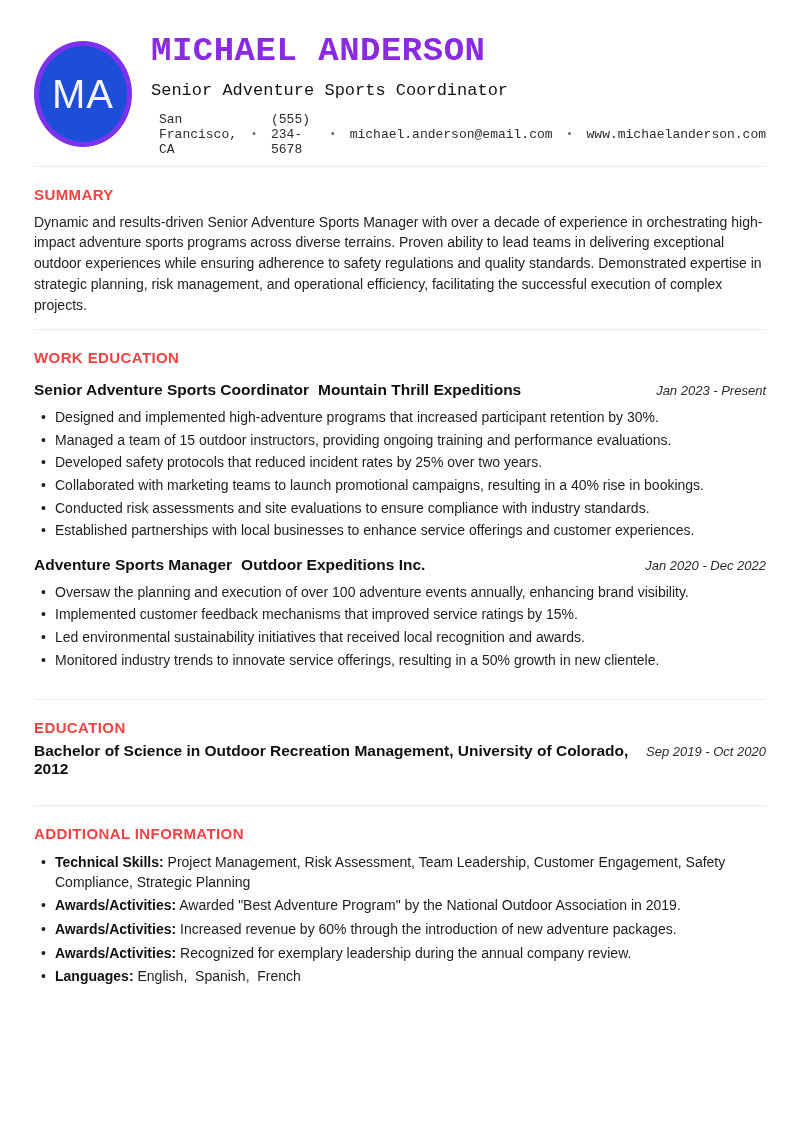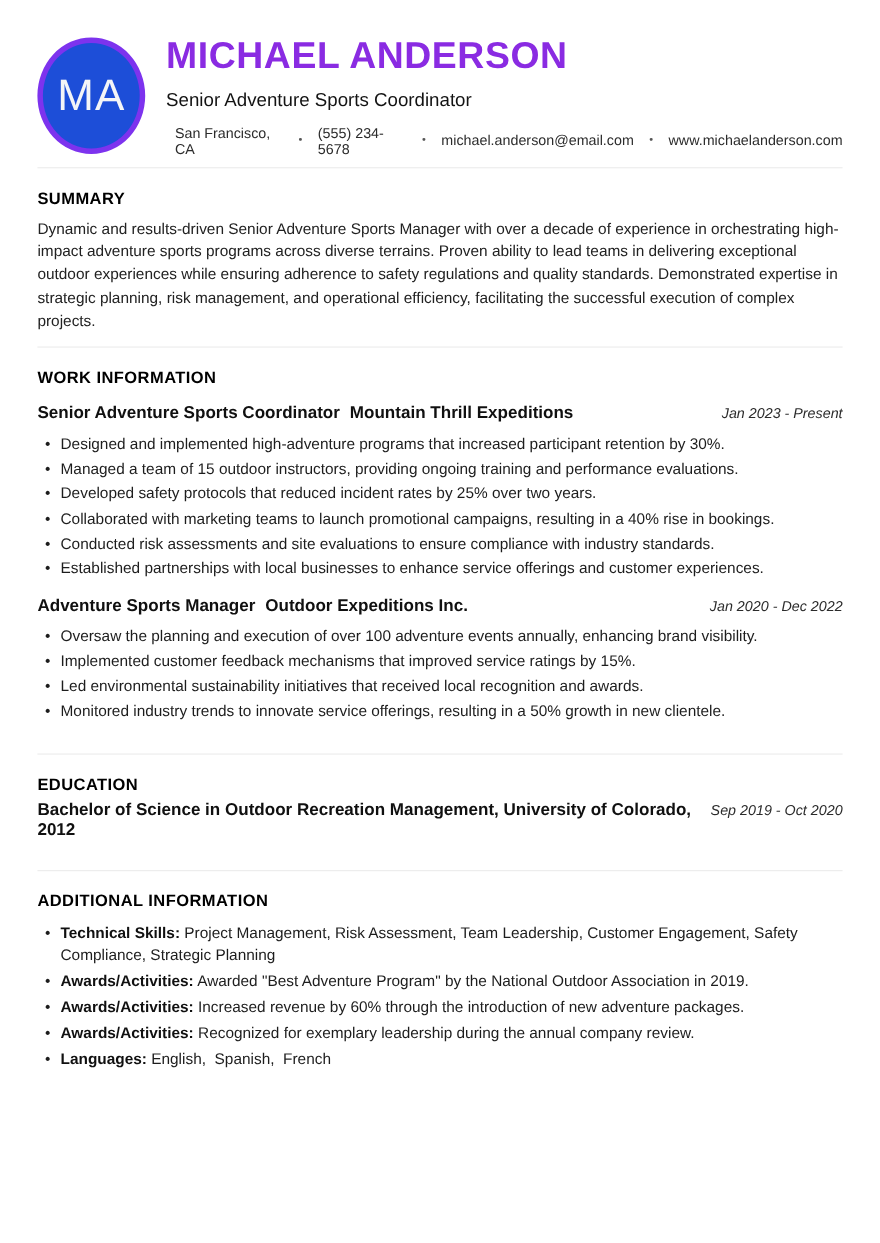--- a/index.html
+++ b/index.html
@@ -31,21 +31,21 @@
     justify-content: center;
     flex: 0 0 auto;
     margin-right: 19px;
   }
   .avatar span {
     color: #f4f5f7;
     font-size: 40px;
     font-weight: 400;
     letter-spacing: 1px;
   }
-  .head-text { flex: 1 1 auto; padding-top: 2px; }
+  .head-text { flex: 1 1 auto; padding-top: 2px; font-family: Liberation Mono, monospace; }
   h1.name {
     font-size: 34px;
     font-weight: 800;
     letter-spacing: 0.5px;
     color: #8a2be2;
     line-height: 1.05;
   }
   .subtitle {
     margin-top: 11px;
     font-size: 17px;
@@ -70,21 +70,21 @@
   hr.divider {
     border: none;
     border-top: 1px solid #ececec;
     height: 0;
   }
   section { padding: 19px 0 15px; }
   h2.section-heading {
     font-size: 15px;
     font-weight: 700;
     letter-spacing: 0.4px;
-    color: #000000;
+    color: #ef4444;
   }
 
   
   .summary-text {
     margin-top: 9px;
     font-size: 14px;
     line-height: 20.7px;
     color: #222222;
   }
   section.summary { padding-bottom: 14px; }
@@ -184,21 +184,21 @@
   <hr class="divider">
 
   <section class="summary">
     <h2 class="section-heading">SUMMARY</h2>
     <p class="summary-text">Dynamic and results-driven Senior Adventure Sports Manager with over a decade of experience in orchestrating high-impact adventure sports programs across diverse terrains. Proven ability to lead teams in delivering exceptional outdoor experiences while ensuring adherence to safety regulations and quality standards. Demonstrated expertise in strategic planning, risk management, and operational efficiency, facilitating the successful execution of complex projects.</p>
   </section>
 
   <hr class="divider">
 
   <section class="work">
-    <h2 class="section-heading">WORK INFORMATION</h2>
+    <h2 class="section-heading">WORK EDUCATION</h2>
     <div id="jobs">
         <article class="job">
           <div class="job-row">
             <div class="job-left"><span class="job-title">Senior Adventure Sports Coordinator</span><span class="job-company">Mountain Thrill Expeditions</span></div>
             <span class="dates">Jan 2023 - Present</span>
           </div>
           <ul class="bullets">
             <li>Designed and implemented high-adventure programs that increased participant retention by 30%.</li>
             <li>Managed a team of 15 outdoor instructors, providing ongoing training and performance evaluations.</li>
             <li>Developed safety protocols that reduced incident rates by 25% over two years.</li>

